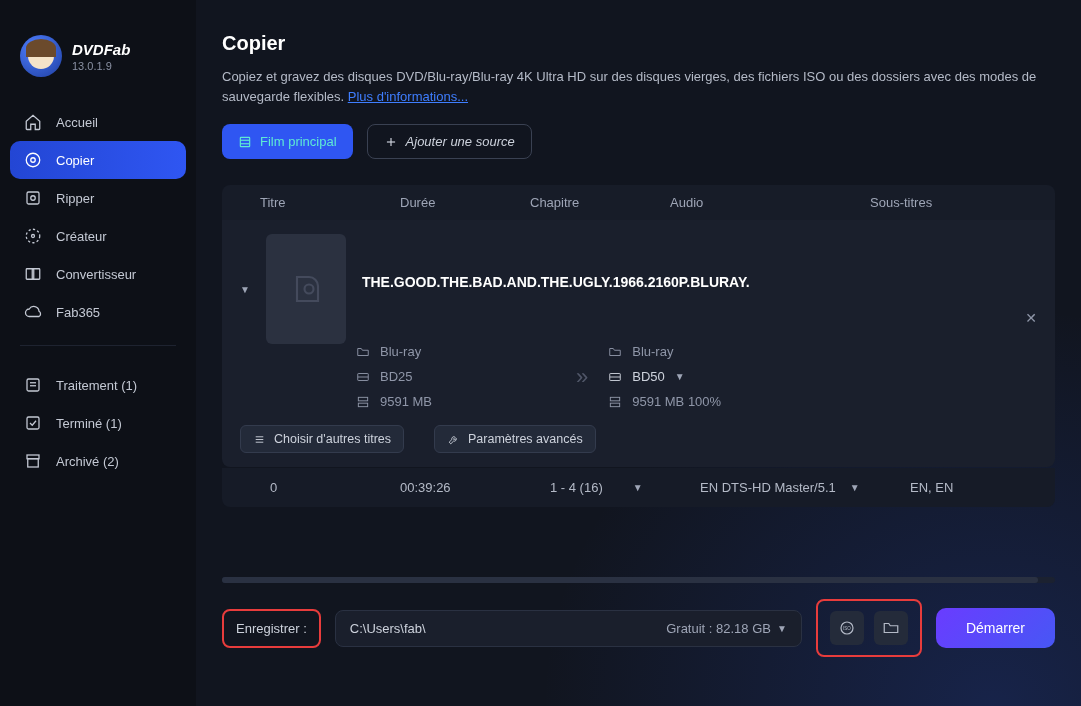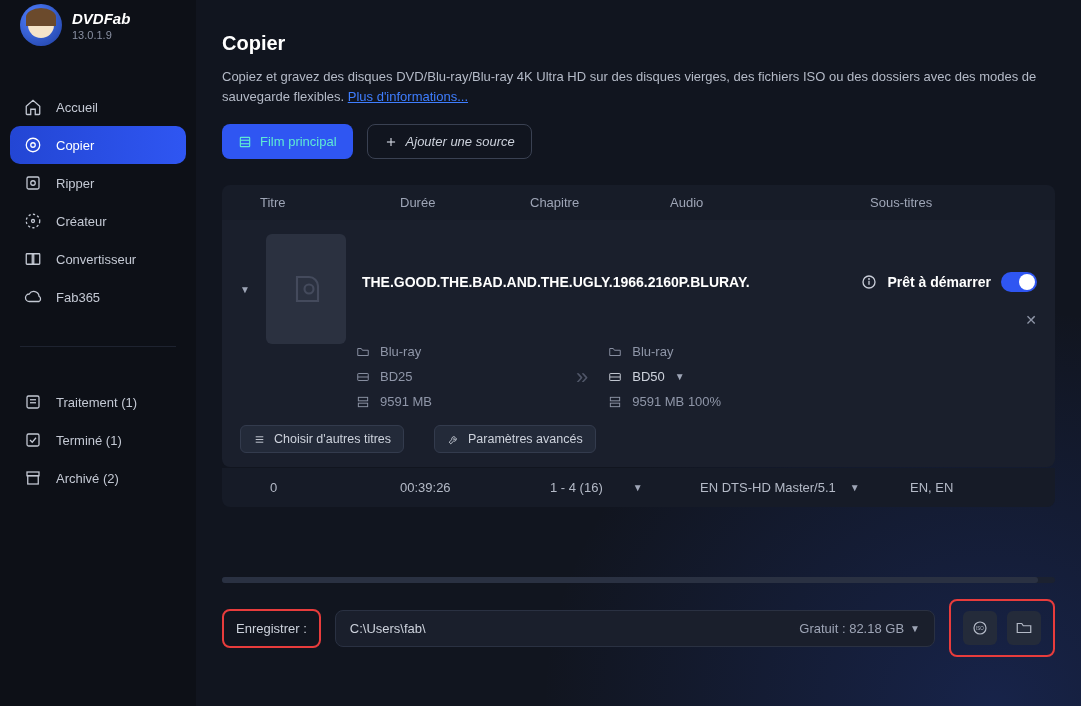--- a/index.html
+++ b/index.html
@@ -16,22 +16,21 @@
 }
 .app {
   display: flex;
   height: 100%;
 }
 .sidebar {
   width: 196px;
   background: #0d1017;
   display: flex;
   flex-direction: column;
-  padding-top: 4px;
-  gap: 16px;
+  padding-top: 35px;
 }
 .logo-block {
   display: flex;
   align-items: center;
   gap: 10px;
   padding: 0 20px 20px 20px;
 }
 .logo-circle {
   width: 42px;
   height: 42px;
@@ -403,29 +402,20 @@
           <span class="drop-caret">▼</span>
           <div class="thumb">
             <svg width="36" height="36" viewBox="0 0 24 24" fill="none" stroke="#555c70" stroke-width="1.4">
                 <path d="M6 4h8a6 6 0 016 6v10H6z"></path>
                 <circle cx="14" cy="12" r="3"></circle>
               </svg>
           </div>
           <div style="flex:1; display:flex; flex-direction:column; gap:4px;">
             <div style="display:flex; align-items:center;">
               <span class="title-text">THE.GOOD.THE.BAD.AND.THE.UGLY.1966.2160P.BLURAY.</span>
-              <div class="right-status">
-                <svg width="16" height="16" class="info-icon" viewBox="0 0 24 24" fill="none" stroke="currentColor" stroke-width="2">
-                    <circle cx="12" cy="12" r="9"></circle>
-                    <line x1="12" y1="10" x2="12" y2="16"></line>
-                    <circle cx="12" cy="7.5" r="0.5" fill="currentColor"></circle>
-                  </svg>
-                <span class="status-text">Prêt à démarrer</span>
-                <div class="toggle"></div>
-              </div>
             </div>
 
             <div class="detail-grid">
               <span class="close-x">✕</span>
             </div>
           </div>
         </div>
 
         <div style="display:flex; align-items:center;">
           <div class="det-col det-left">
@@ -534,15 +524,18 @@
                 <text x="12" y="15" font-size="6" text-anchor="middle" fill="currentColor" stroke="none">ISO</text>
               </svg>
           </div>
           <div class="iconbtn">
             <svg width="18" height="18" viewBox="0 0 24 24" fill="none" stroke="currentColor" stroke-width="1.6">
                 <path d="M3 6h6l2 3h10v9H3z"></path>
               </svg>
           </div>
         </div>
       </div>
+      <button class="start-btn">
+        <span>Démarrer</span>
+      </button>
     </div>
   </main>
 </div>
 
 </body></html>

